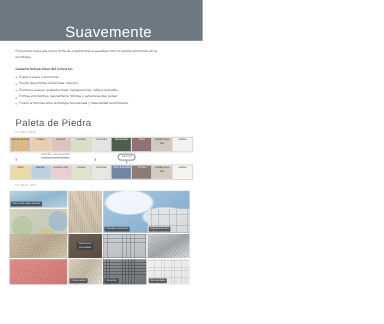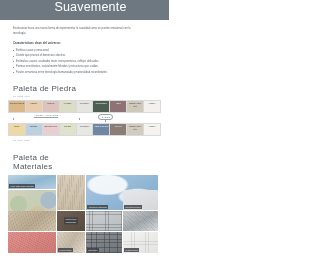--- a/index.html
+++ b/index.html
@@ -9,23 +9,23 @@
     background:#ffffff;
     font-family:"Liberation Sans", sans-serif;
     overflow:hidden;
     -webkit-font-smoothing:antialiased;
   }
   .page{position:relative;width:169px;height:270px;background:#fff;overflow:hidden;}
 
   
   .hero{
     position:relative;
-    height:20px;
+    height:34px;
     background:#6d7881;
-    display:flex;align-items:flex-start;justify-content:center;padding-left:12px;
+    display:flex;align-items:flex-end;justify-content:center;padding-left:12px;
   }
   .hero-title{
     color:#ffffff;
     font-size:12.5px;
     letter-spacing:.2px;
     font-weight:400;
     white-space:nowrap;
   }
 
   
@@ -335,24 +335,20 @@
       <div class="sw" style="background: rgb(210, 204, 190);">
         <span class="sw-label" style="color: rgb(86, 82, 74);">PIEDRA DEL RÍO</span>
       </div>
       <div class="sw" style="background: rgb(244, 243, 239);">
         <span class="sw-label" style="color: rgb(95, 97, 99);">ARENA</span>
       </div>
     </div>
 
   <div class="micro-code below">LR-0034-2207</div>
 
-  <h2 class="sec-head sec-mat">
-    <span>Paleta de</span><br>
-    <span>Materiales</span>
-  </h2>
 
   <div class="mat-grid" id="mat-grid">
       <div class="tile tx-map" style="grid-area: 2 / 1 / span 2;">
         <div class="tile-cap">Cartografía suave</div>
       </div>
       <div class="tile tx-wood" style="grid-area: 1 / 2 / span 2;"></div>
       <div class="tile tx-sky" style="grid-area: 1 / 3 / span 2 / span 2;">
         <div class="tile-cap">Atmósfera translúcida</div>
       </div>
       <div class="tile tx-blue" style="grid-area: 1 / 1;">

